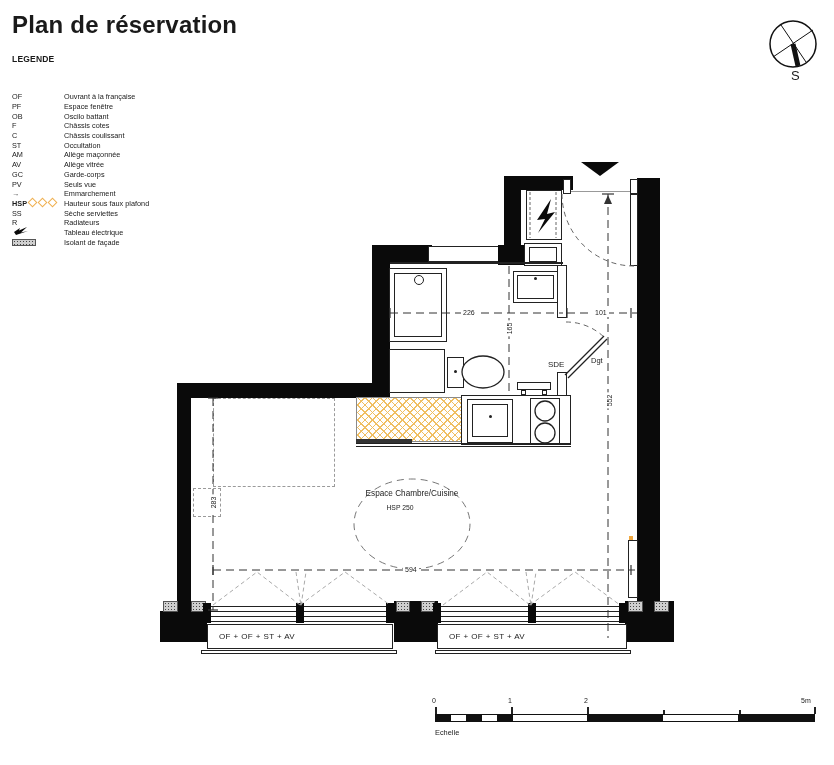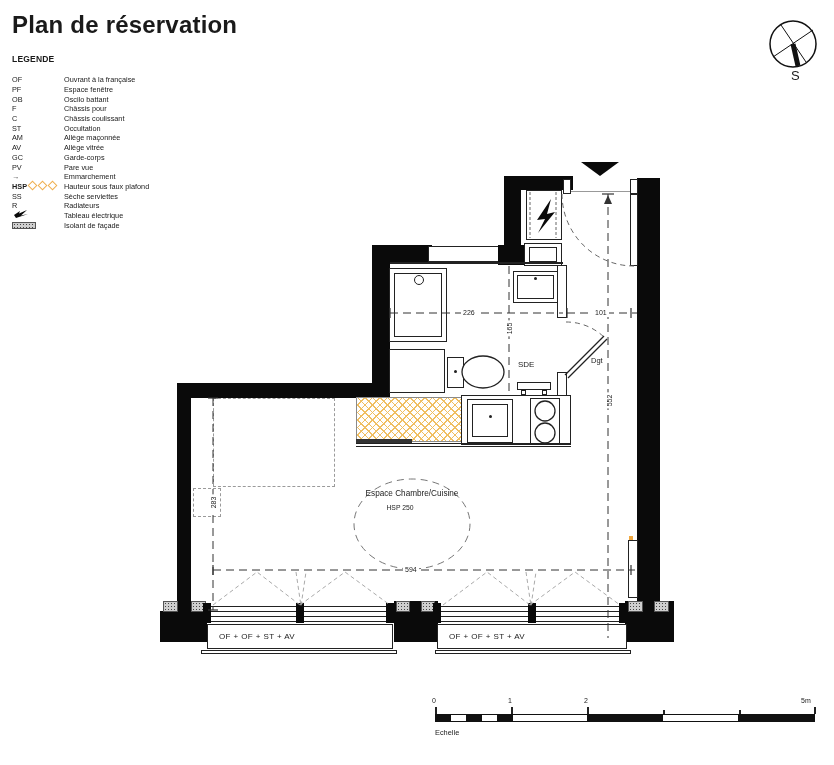--- a/index.html
+++ b/index.html
@@ -15,21 +15,21 @@
   .vdim{transform:rotate(-90deg);transform-origin:center;}
   .roomlabel{position:absolute;font-size:8px;color:#222;white-space:nowrap;}
   .stipple{position:absolute;background-color:#cfcfcf;
            background-image:radial-gradient(#444 26%, transparent 28%);
            background-size:3px 3px;border:1px solid #555;box-sizing:border-box;}
   .hatch{position:absolute;box-sizing:border-box;border:1px solid #8a8a8a;background:
      repeating-linear-gradient(45deg, rgba(240,191,98,0) 0 4px, #f0bf62 4px 5.3px),
      repeating-linear-gradient(-45deg, rgba(240,191,98,0) 0 4px, #f0bf62 4px 5.3px),#fff;}
   #title{left:12px;top:11px;font-size:24px;font-weight:bold;letter-spacing:.2px;}
   #legend{left:12px;top:54px;}
-  #legend .hd{font-size:8.5px;font-weight:bold;margin-bottom:11px;letter-spacing:.2px;}
+  #legend .hd{font-size:8.5px;font-weight:bold;margin-bottom:28px;letter-spacing:.2px;}
   .lrow{display:flex;align-items:center;height:9.7px;font-size:7.3px;}
   .lrow .ab{width:52px;flex:0 0 52px;}
   .diamond{display:inline-block;width:5px;height:5px;border:1px solid #f0b050;
            transform:rotate(45deg);margin:0 1px 0 2px;background:#fff;}
   .winlabelbox{position:absolute;border:1px solid #222;background:#fff;box-sizing:border-box;
                font-size:8px;letter-spacing:.4px;display:flex;align-items:center;padding-left:11px;color:#222;}
   .winframe{position:absolute;border:1px solid #222;background:#fff;box-sizing:border-box;}
   .winframe i{position:absolute;left:0;right:0;height:1px;background:#222;display:block;}
   .mull{position:absolute;background:#0a0a0a;}
   .seg{height:100%;box-sizing:border-box;}
@@ -51,21 +51,21 @@
   <div class="lrow">
       <span class="ab">PF</span>
       <span>Espace fenêtre</span>
     </div>
   <div class="lrow">
       <span class="ab">OB</span>
       <span>Oscilo battant</span>
     </div>
   <div class="lrow">
       <span class="ab">F</span>
-      <span>Châssis pour</span>
+      <span>Châssis cotes</span>
     </div>
   <div class="lrow">
       <span class="ab">C</span>
       <span>Châssis coulissant</span>
     </div>
   <div class="lrow">
       <span class="ab">ST</span>
       <span>Occultation</span>
     </div>
   <div class="lrow">
@@ -75,21 +75,21 @@
   <div class="lrow">
       <span class="ab">AV</span>
       <span>Allège vitrée</span>
     </div>
   <div class="lrow">
       <span class="ab">GC</span>
       <span>Garde-corps</span>
     </div>
   <div class="lrow">
       <span class="ab">PV</span>
-      <span>Pare vue</span>
+      <span>Seuls vue</span>
     </div>
   <div class="lrow">
       <span class="ab">→</span>
       <span>Emmarchement</span>
     </div>
   <div class="lrow">
       <span class="ab" style="font-weight:bold;"><span>HSP</span><span class="diamond"></span><span class="diamond"></span><span class="diamond"></span></span>
       <span>Hauteur sous faux plafond</span>
     </div>
   <div class="lrow">
@@ -256,21 +256,21 @@
     <path d="M526,572 L531,606 L536,572"></path>
   </g>
 </svg>
 
 <div class="dim" style="left:461px;top:308px;">226</div>
 <div class="dim vdim" style="left:502px;top:324px;">165</div>
 <div class="dim" style="left:593px;top:308px;">101</div>
 <div class="dim vdim" style="left:602px;top:396px;">552</div>
 <div class="dim vdim" style="left:206px;top:498px;">283</div>
 <div class="dim" style="left:403px;top:565px;">594</div>
-<div class="roomlabel" style="left:518px;top:360px;">SDE</div>
+<div class="roomlabel" style="left:548px;top:360px;">SDE</div>
 <div class="roomlabel" style="left:591px;top:356px;font-size:7.5px;">Dgt</div>
 <div class="roomlabel" style="left:412px;top:489px;transform:translateX(-50%);font-size:8.2px;">Espace Chambre/Cuisine</div>
 <div class="roomlabel" style="left:400px;top:504px;transform:translateX(-50%);font-size:6.8px;">HSP 250</div>
 
 <div id="scalebar-labels">
   <span style="left:432px;top:697px;">0</span>
   <span style="left:508px;top:697px;">1</span>
   <span style="left:584px;top:697px;">2</span>
   <span style="left:801px;top:697px;">5m</span>
 </div>

